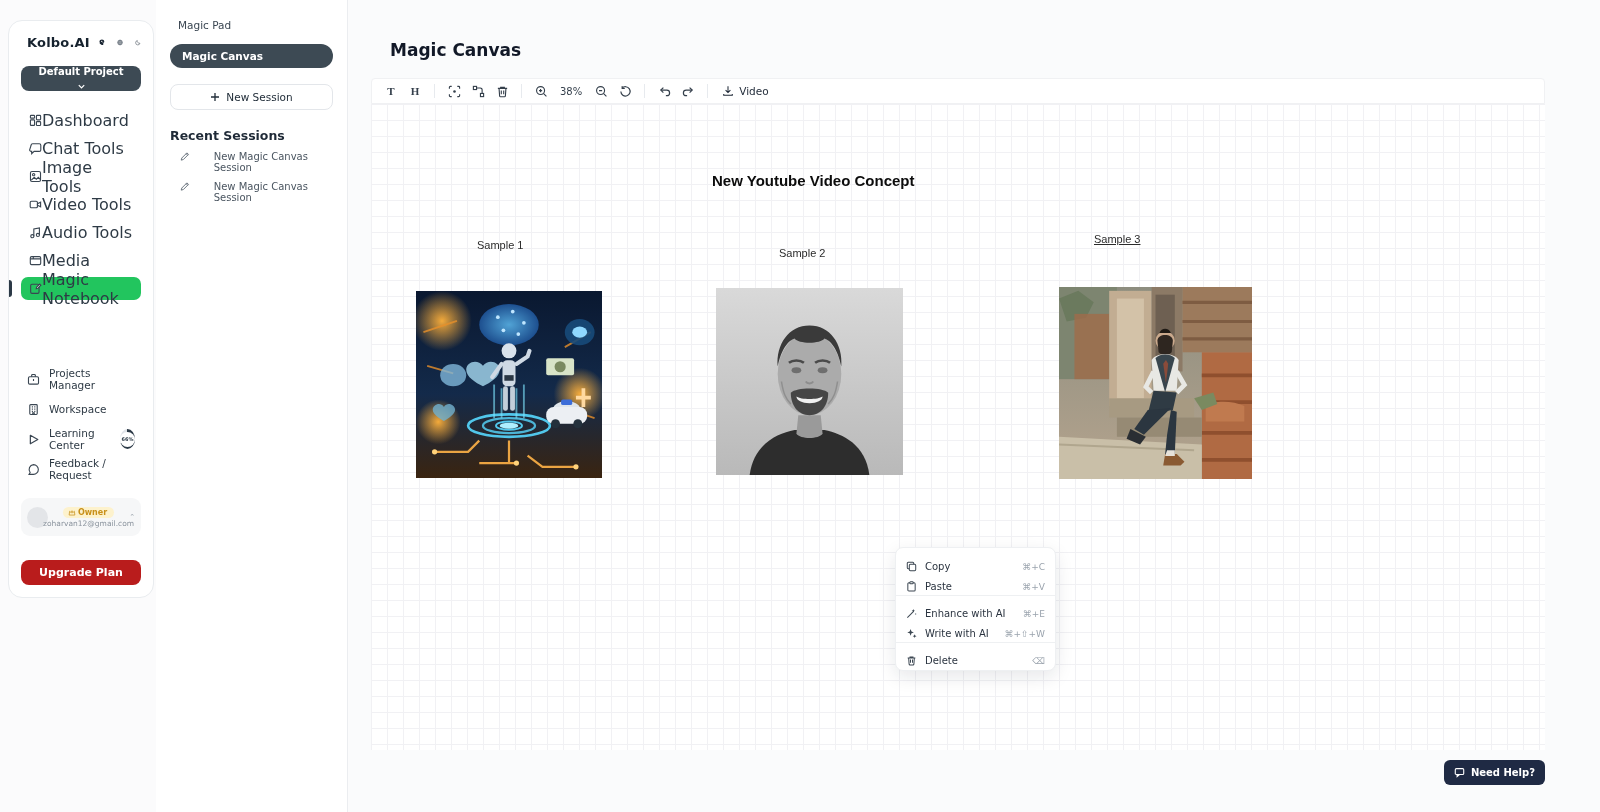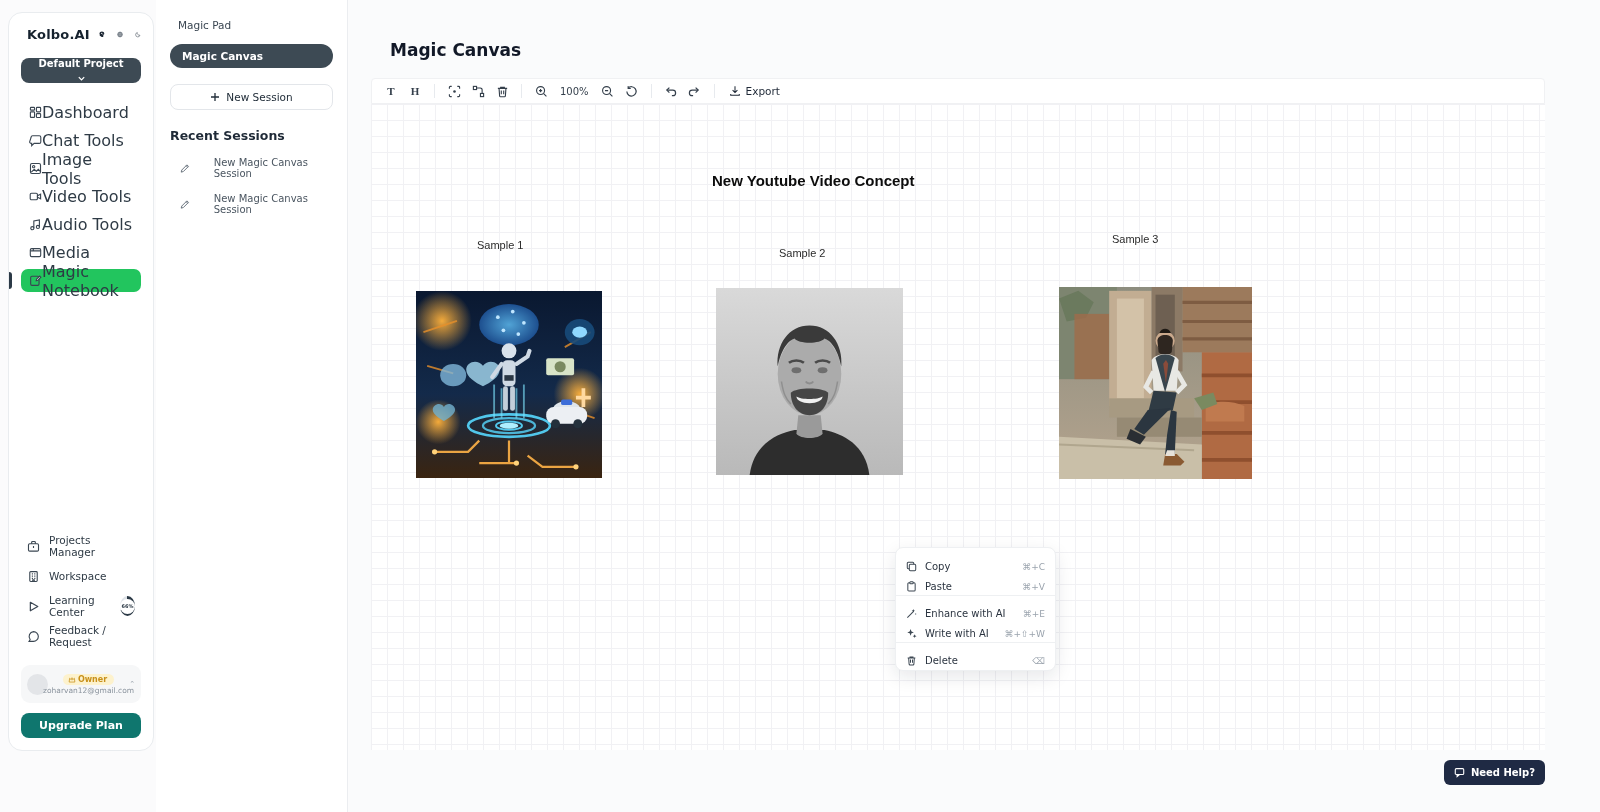--- a/index.html
+++ b/index.html
@@ -2,21 +2,21 @@
 <html><head>
 <meta charset="utf-8">
 <style>
   * { margin:0; padding:0; box-sizing:border-box; }
   html,body { width:1600px; height:812px; overflow:hidden; }
   body { font-family:"DejaVu Sans","Liberation Sans",sans-serif; background:#fbfbfc; position:relative; color:#2e3a45; }
   svg { display:block; }
 
   
   .sidebar {
-    position:absolute; left:8px; top:12px; width:146px; height:739px;
+    position:absolute; left:8px; top:20px; width:146px; height:578px;
     background:#fff; border:1px solid #e9ecef; border-radius:14px;
     display:flex; flex-direction:column; padding:14px 12px 12px;
   }
   .brand-row { display:flex; align-items:center; gap:8px; padding-left:6px; }
   .brand { font-size:13px; font-weight:bold; color:#16222e; letter-spacing:.2px; }
   .brand-logo { width:15px; height:15px; color:#1b2633; }
   .hdr-icon { width:13px; height:13px; color:#3a4652; margin-left:4px; cursor:pointer; }
   .proj-btn {
     margin-top:16px; height:25px; background:#3d4a54; color:#fff; border:none;
     border-radius:8px; font-size:10px; font-weight:bold; display:flex; align-items:center;
@@ -40,30 +40,30 @@
     background:conic-gradient(#2b3946 0 66%, #dfe3e8 66% 100%);
     display:flex; align-items:center; justify-content:center; }
   .ring-inner { width:15px; height:15px; border-radius:50%; background:#fff; display:flex; align-items:center; justify-content:center; font-size:5px; color:#2b3946; font-weight:bold; }
   .user-card { margin-top:14px; background:#f6f7f8; border-radius:9px; height:38px; display:flex; align-items:center; padding:0 6px; gap:6px; cursor:pointer; }
   .avatar { width:21px; height:21px; border-radius:50%; background:#e3e5e8; flex:0 0 21px; }
   .user-meta { display:flex; flex-direction:column; align-items:center; flex:1; min-width:0; }
   .owner-badge { background:#fdf2cd; color:#c89019; font-size:8px; font-weight:bold; border-radius:7px; padding:1px 7px 1px 5px; display:flex; align-items:flex-end; gap:2px; }
   .owner-badge svg { width:8px; height:8px; }
   .user-email { font-size:7.5px; color:#8a939d; margin-top:1px; white-space:nowrap; }
   .user-chev { font-size:7px; color:#9aa3ad; }
-  .upgrade-btn { margin-top:10px; height:25px; background:#0f766e; border:none; border-radius:8px;
+  .upgrade-btn { margin-top:24px; height:25px; background:#b91c1c; border:none; border-radius:8px;
     color:#fff; font-size:11px; font-weight:bold; font-family:inherit; cursor:pointer; width:100%; }
 
   
   .session-panel { position:absolute; left:156px; top:0; width:192px; height:812px; background:#fff; border-right:1px solid #ebedf0; padding:14px; }
   .pad-item { font-size:10.5px; color:#3a4652; padding:0 8px; height:22px; display:flex; align-items:center; cursor:pointer; }
   .canvas-pill { margin-top:8px; height:24px; background:#3d4a54; border-radius:12px; color:#fff; font-size:10.5px; font-weight:bold; display:flex; align-items:center; padding:0 12px; cursor:pointer; }
   .new-session { margin-top:16px; height:26px; background:#fff; border:1px solid #e3e6ea; border-radius:8px; display:flex; align-items:center; justify-content:center; gap:6px; font-size:10.5px; color:#222e3a; cursor:pointer; width:100%; font-family:inherit; }
   .recent-head { margin-top:18px; font-size:12.5px; font-weight:bold; color:#1f2a37; }
-  .session-item { margin-top:14px; display:flex; align-items:center; gap:24px; font-size:10px; color:#4a5560; padding-left:10px; cursor:pointer; }
+  .session-item { margin-top:8px; display:flex; gap:24px; font-size:10px; color:#4a5560; padding-left:10px; cursor:pointer; }
   .session-item .ic { width:11px; height:11px; color:#5a6571; }
 
   
   .main { position:absolute; left:349px; top:0; right:0; bottom:0; background:#fafbfc; }
   .main-title { position:absolute; left:41px; top:40px; font-size:17px; font-weight:bold; color:#111827; }
   .toolbar { position:absolute; left:22px; top:78px; width:1174px; height:26px; background:#fff; border:1px solid #f0f1f3; border-radius:4px 4px 0 0; display:flex; align-items:center; padding:0 8px; gap:2px; }
   .tool-btn { width:22px; height:20px; border:none; background:transparent; border-radius:5px; display:flex; align-items:center; justify-content:center; color:#343f4b; cursor:pointer; font-family:inherit; }
   .tool-glyph { font-size:11px; font-weight:bold; color:#343f4b; font-family:"Liberation Serif",serif; }
   .tool-btn .ic { width:13px; height:13px; }
   .tool-sep { width:1px; height:14px; background:#e7eaee; margin:0 6px; }
@@ -278,21 +278,21 @@
           <path d="M2 3.6h10M5 3.6V2.4h4v1.2M3.3 3.6l.6 8.2a1 1 0 0 0 1 .9h4.2a1 1 0 0 0 1-.9l.6-8.2M5.7 6v4M8.3 6v4"></path>
         </svg>
     </button>
     <span class="tool-sep"></span>
     <button class="tool-btn">
       <svg class="ic" viewBox="0 0 14 14" fill="none" stroke="currentColor" stroke-width="1.2">
           <circle cx="6" cy="6" r="4.3"></circle>
           <path d="M9.3 9.3l3 3M4.3 6h3.4M6 4.3v3.4"></path>
         </svg>
     </button>
-    <span class="zoom-val">100%</span>
+    <span class="zoom-val">38%</span>
     <button class="tool-btn">
       <svg class="ic" viewBox="0 0 14 14" fill="none" stroke="currentColor" stroke-width="1.2">
           <circle cx="6" cy="6" r="4.3"></circle>
           <path d="M9.3 9.3l3 3M4.3 6h3.4"></path>
         </svg>
     </button>
     <button class="tool-btn">
       <svg class="ic" viewBox="0 0 14 14" fill="none" stroke="currentColor" stroke-width="1.3">
           <path d="M3.2 3.6A5 5 0 1 1 2 7"></path>
           <path d="M3.4 1v2.8h2.8" stroke-width="1.1"></path>
@@ -309,30 +309,30 @@
       <svg class="ic" viewBox="0 0 14 14" fill="none" stroke="currentColor" stroke-width="1.3">
           <path d="M10.5 5.5h-6a3 3 0 0 0 0 6h1"></path>
           <path d="M8.2 2.8L11 5.5 8.2 8.2"></path>
         </svg>
     </button>
     <span class="tool-sep"></span>
     <button class="export-btn">
       <svg class="ic" viewBox="0 0 14 14" fill="none" stroke="currentColor" stroke-width="1.2">
           <path d="M7 1.5v7M4.2 6l2.8 2.8L9.8 6M2 10.5v1.5h10v-1.5"></path>
         </svg>
-      <span>Export</span>
+      <span>Video</span>
     </button>
   </div>
 
   <div class="canvas">
     <div class="canvas-heading">New Youtube Video Concept</div>
 
     <div class="sample-label" style="left:106px; top:135px;">Sample 1</div>
     <div class="sample-label" style="left:408px; top:143px;">Sample 2</div>
-    <div class="sample-label" style="left:741px; top:129px;">Sample 3</div>
+    <div class="sample-label" style="left:723px; top:129px;text-decoration:underline;">Sample 3</div>
 
     <div class="sample-img" style="left:45px; top:187px; width:186px; height:187px;" aria-label="Colorful AI concept art: humanoid robot on glowing cyan platform with digital brain, icons and circuits">
       <svg viewBox="0 0 100 100" preserveAspectRatio="none">
         <defs>
           <linearGradient id="bg1" x1="0" y1="0" x2="0" y2="1">
               <stop offset="0" stop-color="#0a1830"></stop>
               <stop offset=".55" stop-color="#132a4a"></stop>
               <stop offset="1" stop-color="#3a2410"></stop>
             </linearGradient>
           <radialGradient id="glow1" cx=".5" cy=".5" r=".5">

